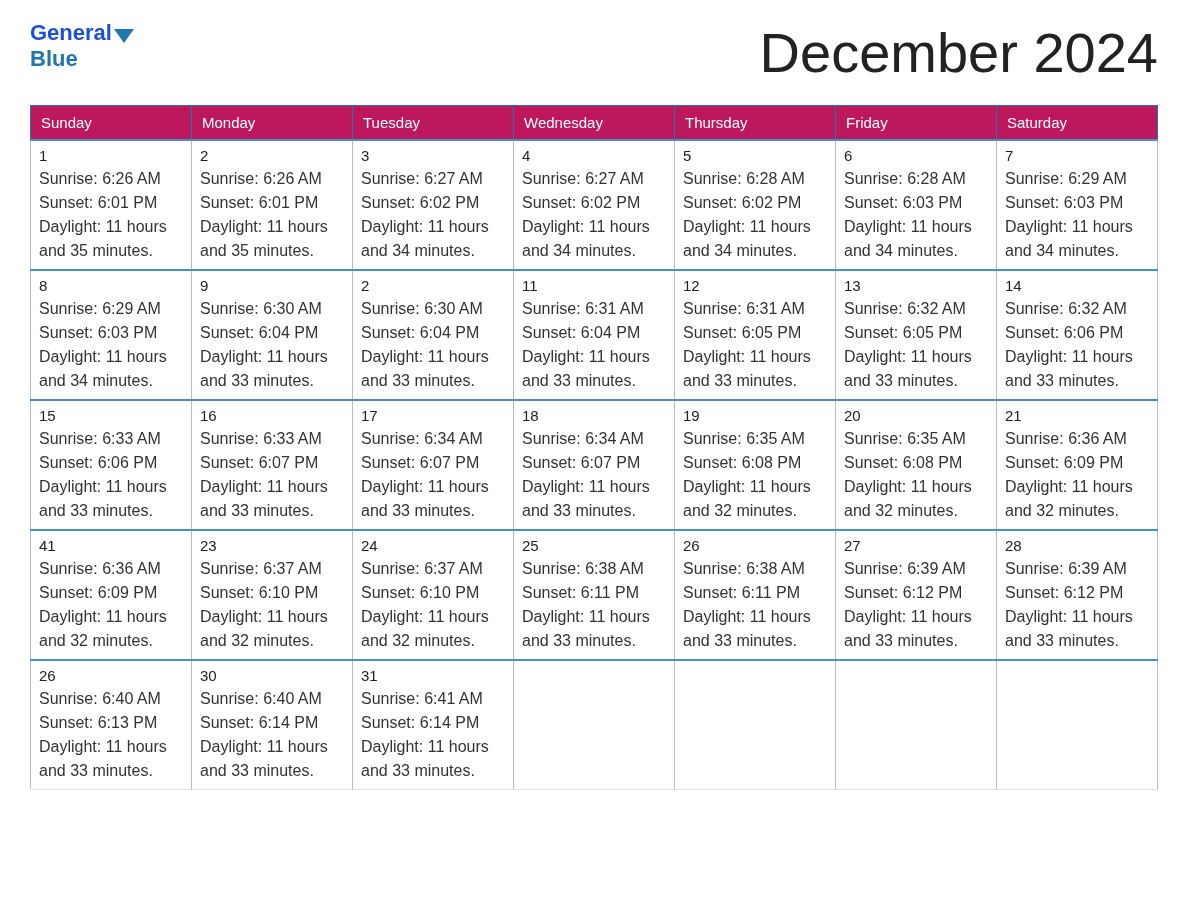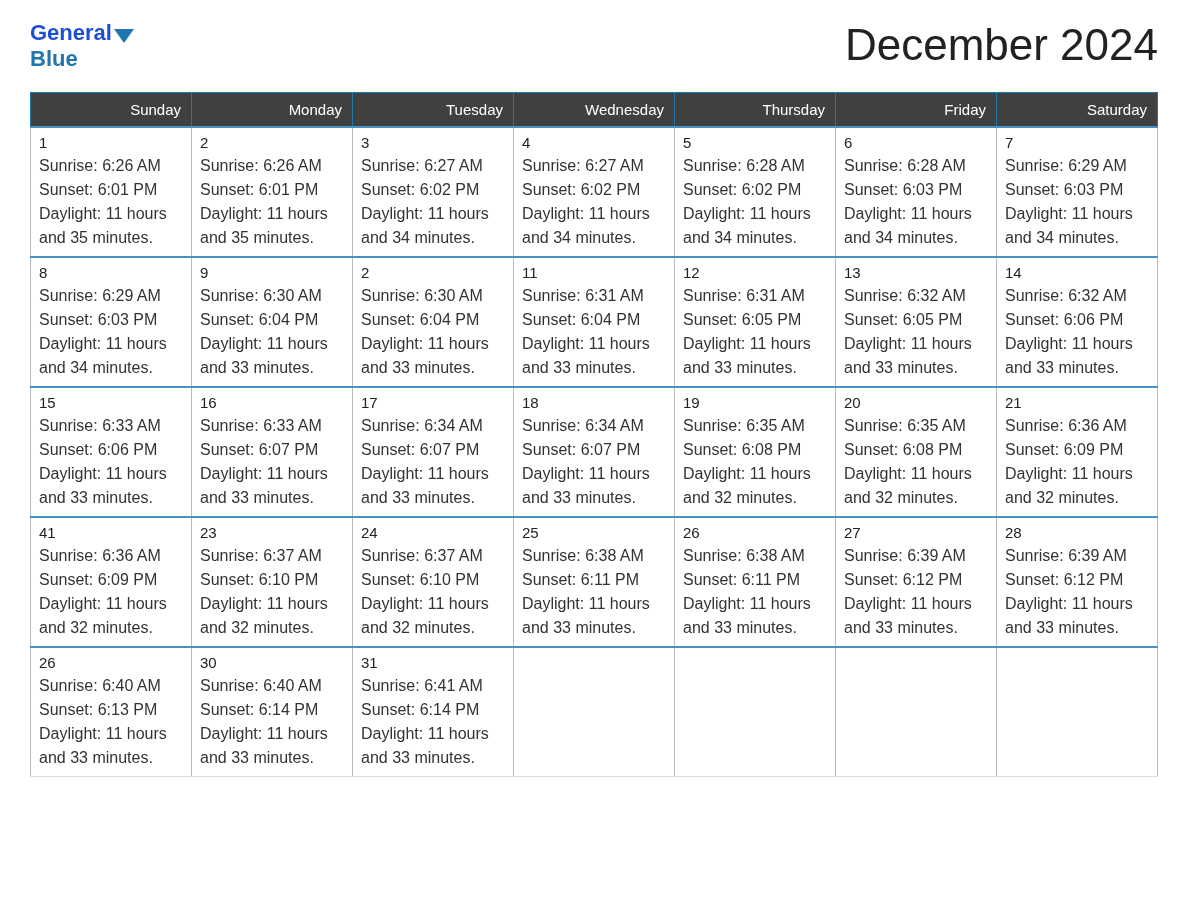--- a/index.html
+++ b/index.html
@@ -43,38 +43,38 @@
     }
     .logo-blue {
       color: #2176ae;
       font-size: 22px;
       font-weight: bold;
     }
     .title-area {
       text-align: right;
     }
     .month-title {
-      font-size: 44px;
+      font-size: 56px;
       font-weight: normal;
       color: #222;
     }
     .location {
       font-size: 20px;
       color: #555;
       margin-top: 4px;
     }
     .calendar {
       width: 100%;
       border-collapse: collapse;
     }
     .calendar th {
-      background-color: #404040;
+      background-color: #be185d;
       color: white;
       padding: 8px 10px;
-      text-align: right;
+      text-align: left;
       font-size: 15px;
       font-weight: normal;
       border: 1px solid #2176ae;
       margin-top: 28px;
     }
     .calendar td {
       vertical-align: top;
       padding: 6px 8px;
       border: 1px solid #ccc;
       width: 14.28%;

